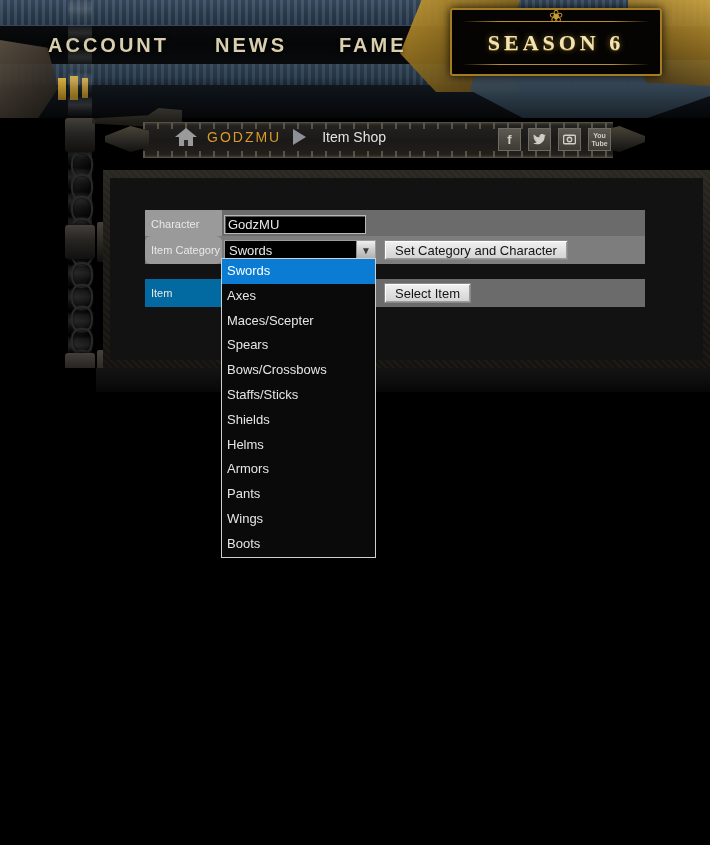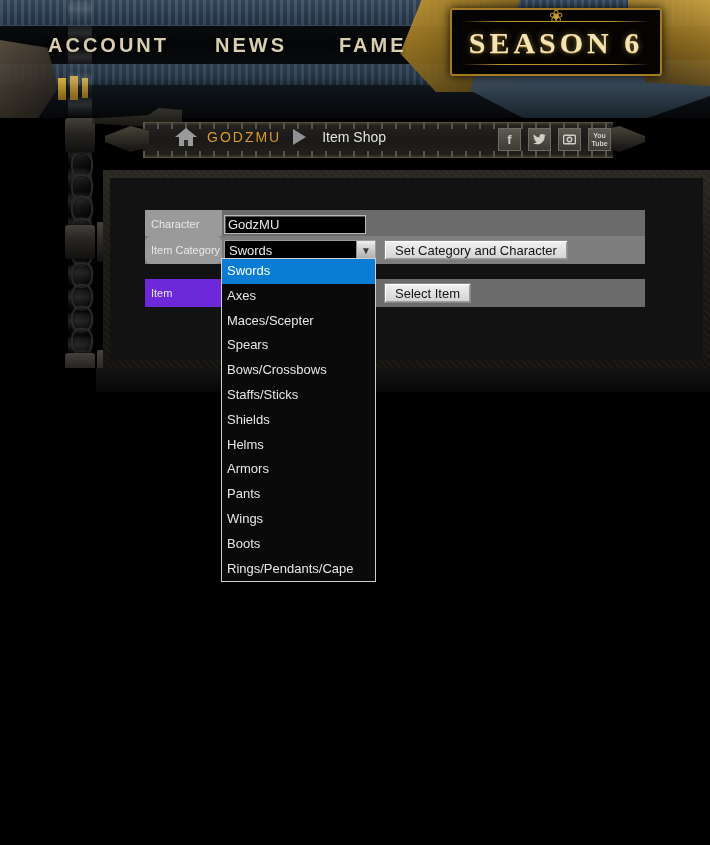--- a/index.html
+++ b/index.html
@@ -129,21 +129,21 @@
     background: linear-gradient(90deg, rgba(190,150,60,0), #b9902f 20%, #b9902f 80%, rgba(190,150,60,0));
   }
   .season-rule.top { top: 11px; }
   .season-rule.bot { bottom: 9px; }
   .season-orn {
     position: absolute; top: -2px; left: 50%; transform: translateX(-50%);
     color: #c79a33; font-size: 17px; line-height: 1;
   }
   .season-text {
     color: #f4e4b4;
-    font-size: 30px;
+    font-size: 22px;
     font-weight: bold;
     letter-spacing: 4px;
     font-family: "Liberation Serif", serif;
     text-shadow: 0 0 6px rgba(220,180,80,.55), 0 1px 0 #6a4f13;
     margin-top: 2px;
   }
 
   
   .crumb-wrap {
     position: absolute;
@@ -290,21 +290,21 @@
     width: 77px;
     color: #d7d7d7;
     font-size: 11px;
     display: flex; align-items: center;
     padding-left: 6px;
     box-sizing: border-box;
     background: #8a8a8a;
   }
   .row-char .cell-label { background: #9a9a9a; color: #e8e8e8; }
   .row-cat  .cell-label { background: #9a9a9a; color: #e8e8e8; border-radius: 6px; }
-  .row-item .cell-label { background: #6d28d9; color: #e8e8e8; }
+  .row-item .cell-label { background: #0369a1; color: #e8e8e8; }
 
   .cell-field {
     flex: 1;
     display: flex; align-items: center;
     padding-left: 2px;
   }
 
   
   .text-input {
     width: 142px; height: 19px;
@@ -560,20 +560,19 @@
       <div class="dd-item">Maces/Scepter</div>
       <div class="dd-item">Spears</div>
       <div class="dd-item">Bows/Crossbows</div>
       <div class="dd-item">Staffs/Sticks</div>
       <div class="dd-item">Shields</div>
       <div class="dd-item">Helms</div>
       <div class="dd-item">Armors</div>
       <div class="dd-item">Pants</div>
       <div class="dd-item">Wings</div>
       <div class="dd-item">Boots</div>
-      <div class="dd-item">Rings/Pendants/Cape</div>
     </div>
 
   <div class="page-body">
     <div class="body-shade"></div>
   </div>
 
 </div>
 
 </body></html>

